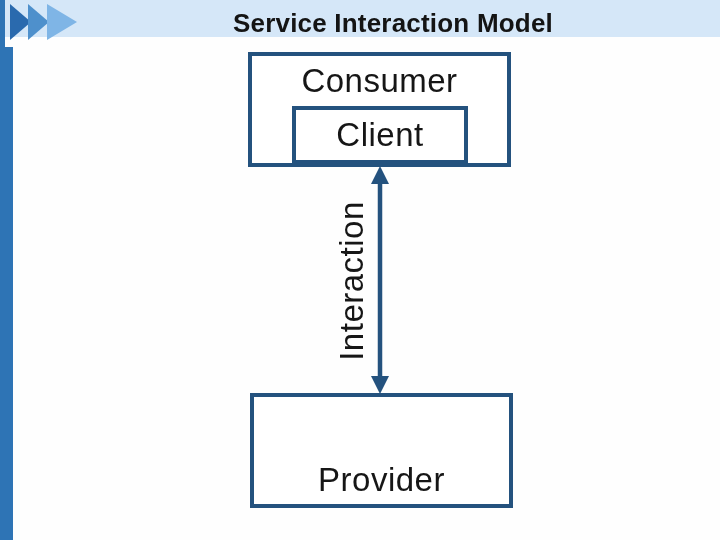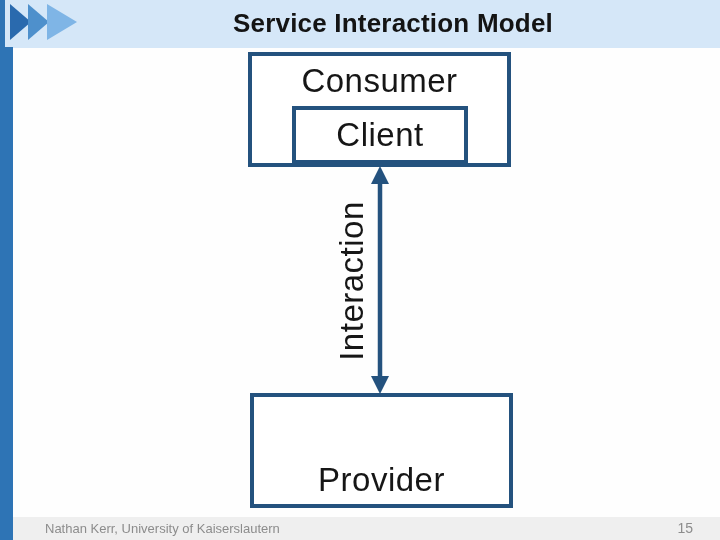--- a/index.html
+++ b/index.html
@@ -7,21 +7,21 @@
     width: 720px; height: 540px;
     background: #ffffff;
     font-family: "Liberation Sans", "DejaVu Sans", sans-serif;
     position: relative;
     overflow: hidden;
   }
   .slide { position: absolute; inset: 0; background: #fefefe; }
 
   
   .header {
-    position: absolute; left: 0; top: 0; width: 720px; height: 48px;
+    position: absolute; left: 0; top: 0; width: 720px; height: 37px;
     background: var(--header-bg);
   }
   .slide-title {
     display: block; width: 100%; box-sizing: border-box;
     padding-left: 66px;
     text-align: center;
     line-height: 47px;
     font-size: 26px; font-weight: bold;
     color: var(--title-color);
     letter-spacing: 0.2px;
@@ -129,18 +129,14 @@
     <div class="box-label">Consumer</div>
   </div>
   <div class="dbox box-client">
     <div class="box-label">Client</div>
   </div>
 
   <div class="dbox box-provider">
     <div class="box-label">Provider</div>
   </div>
 
-  <div class="footer">
-    <span class="footer-author">Nathan Kerr, University of Kaiserslautern</span>
-    <span class="page-number">15</span>
-  </div>
 
 </div>
 
 </body></html>

